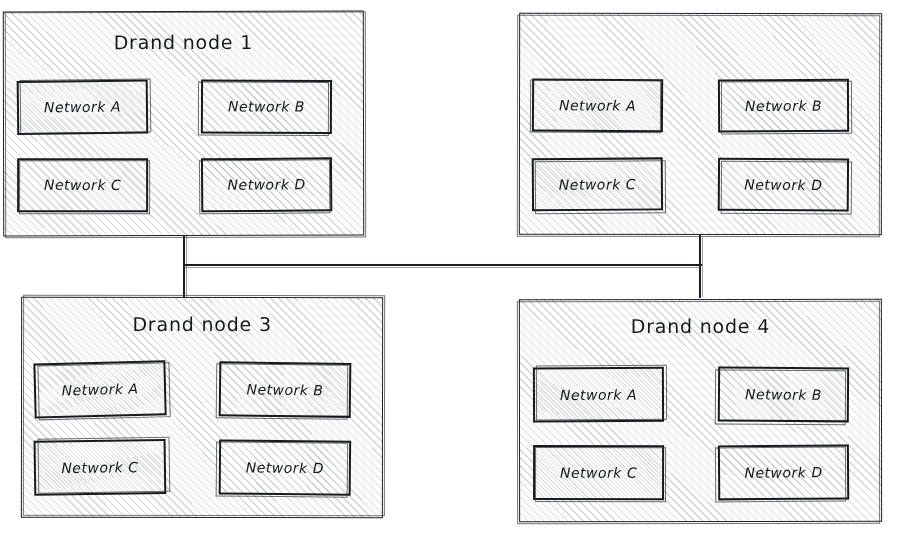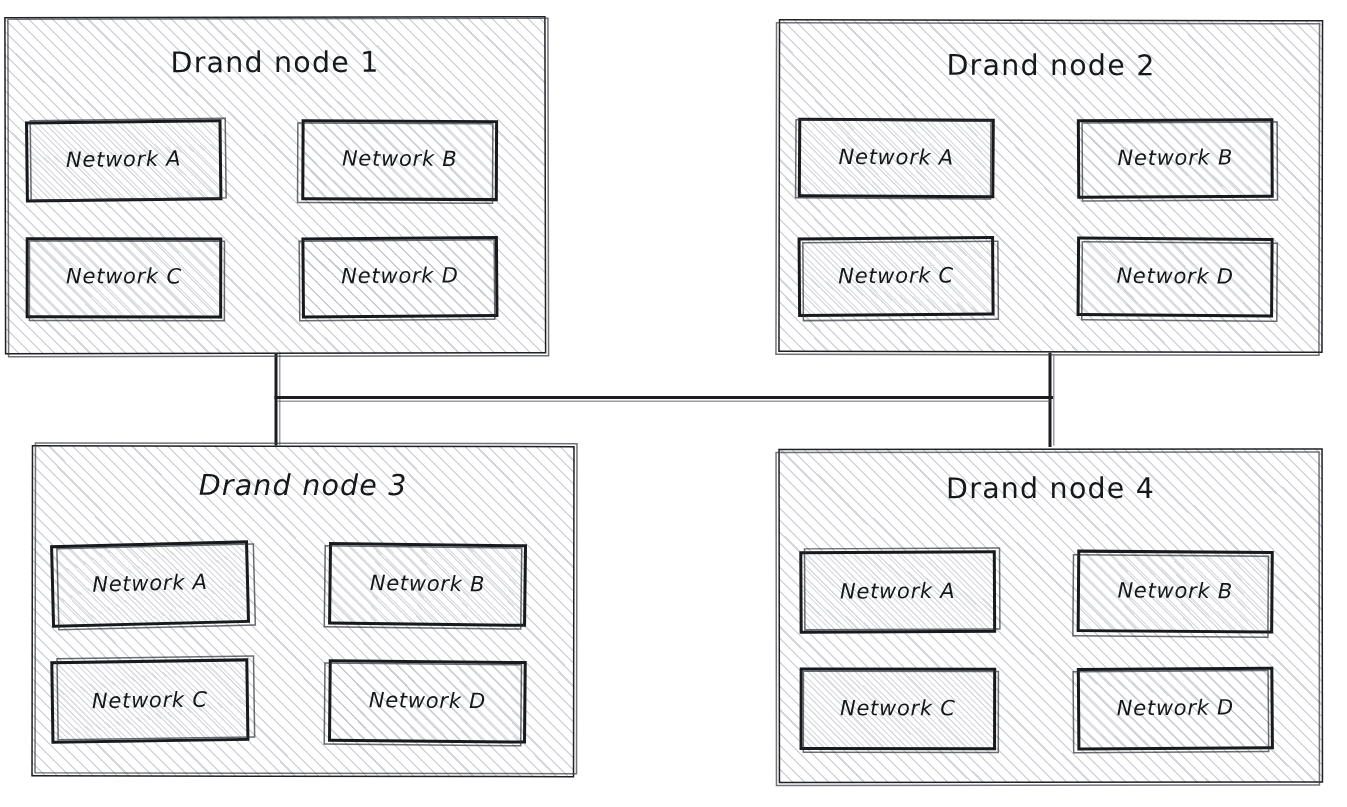--- a/index.html
+++ b/index.html
@@ -177,21 +177,20 @@
       <div class="net-stroke-main"></div>
       <div class="net-stroke-ghost" style="left:-2px; top:2px; right:2px; bottom:-2px;"></div>
       <div class="net-label">Network D</div>
     </div>
   </div>
 
   <div class="node" style="left:519px; top:13px; width:363px; height:222px; transform:rotate(0.1deg);">
     <div class="node-fill"></div>
     <div class="stroke-main"></div>
     <div class="stroke-ghost" style="left:-2px; top:2px; right:2px; bottom:-2px;"></div>
-    <div class="node-title" style="top:20px;">Drand node 2</div>
 
     <div class="net" style="left:13px; top:66px; width:131px; height:53px; transform:rotate(0.25deg);">
       <div class="net-fill"></div>
       <div class="net-stroke-main"></div>
       <div class="net-stroke-ghost" style="left:-2px; top:1px; right:2px; bottom:-1px;"></div>
       <div class="net-label">Network A</div>
     </div>
 
     <div class="net" style="left:199px; top:66px; width:131px; height:53px; transform:rotate(-0.4deg);">
       <div class="net-fill"></div>
@@ -212,21 +211,21 @@
       <div class="net-stroke-main"></div>
       <div class="net-stroke-ghost" style="left:3px; top:3px; right:-3px; bottom:-3px;"></div>
       <div class="net-label">Network D</div>
     </div>
   </div>
 
   <div class="node" style="left:21px; top:297px; width:362px; height:221px; transform:rotate(0.08deg);">
     <div class="node-fill"></div>
     <div class="stroke-main"></div>
     <div class="stroke-ghost" style="left:2px; top:-2px; right:-2px; bottom:2px;"></div>
-    <div class="node-title" style="top:16px;font-style:italic;">Drand node 3</div>
+    <div class="node-title" style="top:16px;">Drand node 3</div>
 
     <div class="net" style="left:13px; top:65px; width:132px; height:55px; transform:rotate(-1.5deg);">
       <div class="net-fill"></div>
       <div class="net-stroke-main"></div>
       <div class="net-stroke-ghost" style="left:4px; top:2px; right:-4px; bottom:-2px;"></div>
       <div class="net-label">Network A</div>
     </div>
 
     <div class="net" style="left:198px; top:65px; width:132px; height:55px; transform:rotate(0.6deg);">
       <div class="net-fill"></div>

